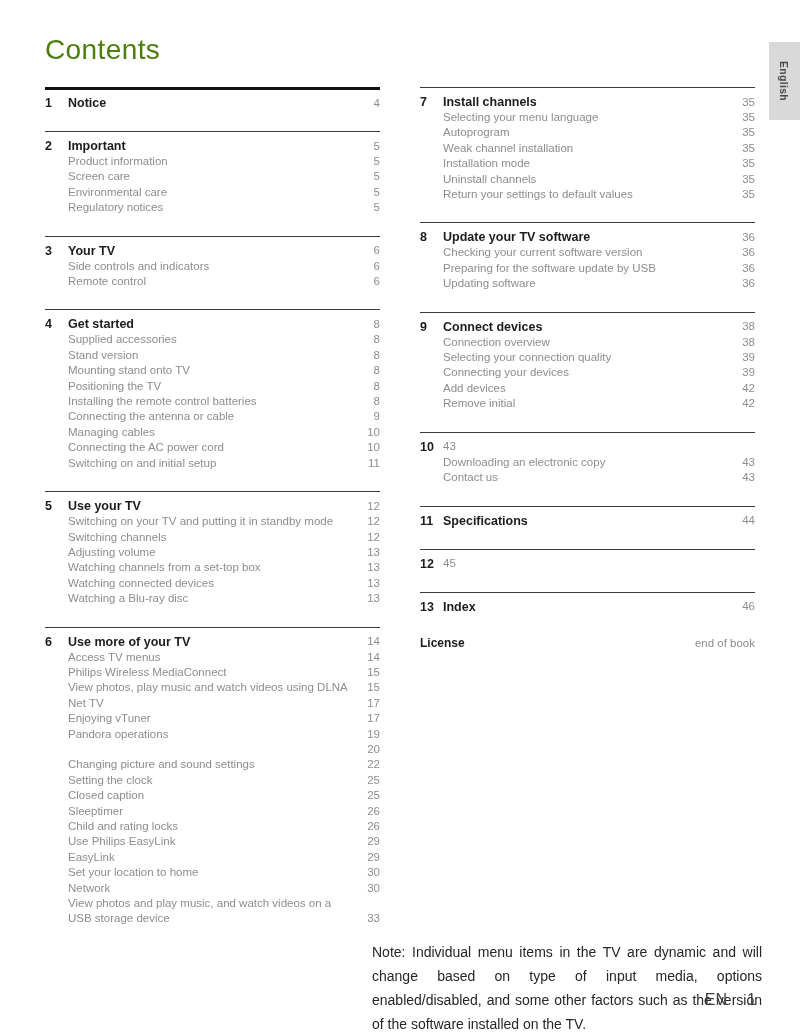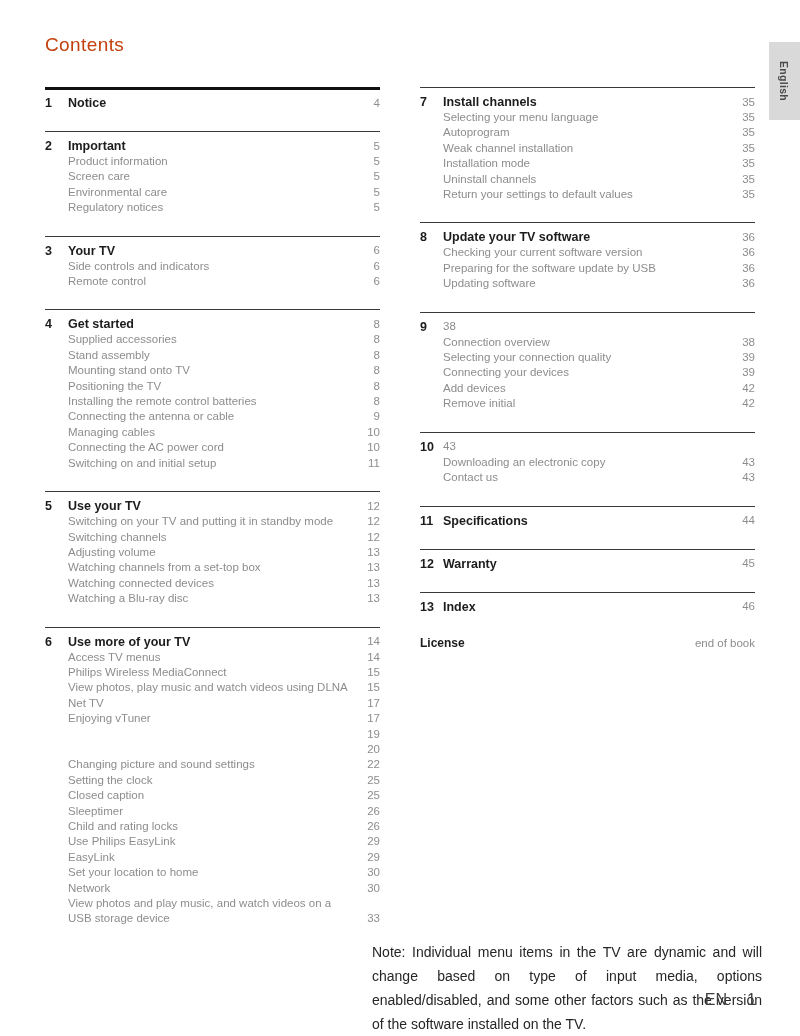--- a/index.html
+++ b/index.html
@@ -7,22 +7,22 @@
     width:800px;height:1036px;
     background:#ffffff;
     font-family:"Liberation Sans","DejaVu Sans",sans-serif;
     position:relative;overflow:hidden;
     -webkit-font-smoothing:antialiased;
   }
   .page{position:absolute;inset:0;}
 
   .page-title{
     position:absolute;left:45px;top:34px;
-    font-size:19px;font-weight:400;letter-spacing:.4px;
-    color:#c2410c;margin:0;
+    font-size:28px;font-weight:400;letter-spacing:.4px;
+    color:#4d7c0f;margin:0;
   }
 
   .cols{
     position:absolute;left:45px;top:87px;width:710px;
     display:flex;gap:40px;align-items:flex-start;
   }
   .col{width:335px;flex:0 0 335px;}
 
   .toc-section{margin-bottom:20px;}
   .rule{border-top:1.5px solid #3a3a3a;margin-bottom:6px;}
@@ -140,21 +140,21 @@
           <div class="row head">
             <span class="num">4</span>
             <span class="lbl">Get started</span>
             <span class="pg">8</span>
           </div>
           <div class="row sub">
             <span class="lbl">Supplied accessories</span>
             <span class="pg">8</span>
           </div>
           <div class="row sub">
-            <span class="lbl">Stand assembly</span>
+            <span class="lbl">Stand version</span>
             <span class="pg">8</span>
           </div>
           <div class="row sub">
             <span class="lbl">Mounting stand onto TV</span>
             <span class="pg">8</span>
           </div>
           <div class="row sub">
             <span class="lbl">Positioning the TV</span>
             <span class="pg">8</span>
           </div>
@@ -232,20 +232,21 @@
           </div>
           <div class="row sub">
             <span class="lbl">Net TV</span>
             <span class="pg">17</span>
           </div>
           <div class="row sub">
             <span class="lbl">Enjoying vTuner</span>
             <span class="pg">17</span>
           </div>
           <div class="row sub">
+            <span class="lbl">Pandora operations</span>
             <span class="pg">19</span>
           </div>
           <div class="row sub">
             <span class="pg">20</span>
           </div>
           <div class="row sub">
             <span class="lbl">Changing picture and sound settings</span>
             <span class="pg">22</span>
           </div>
           <div class="row sub">
@@ -337,20 +338,21 @@
             </div>
             <div class="row sub">
               <span class="lbl">Updating software</span>
               <span class="pg">36</span>
             </div>
           </section>
           <section class="toc-section">
             <div class="rule"></div>
             <div class="row head">
               <span class="num">9</span>
+              <span class="lbl">Connect devices</span>
               <span class="pg">38</span>
             </div>
             <div class="row sub">
               <span class="lbl">Connection overview</span>
               <span class="pg">38</span>
             </div>
             <div class="row sub">
               <span class="lbl">Selecting your connection quality</span>
               <span class="pg">39</span>
             </div>
@@ -387,21 +389,20 @@
             <div class="row head">
               <span class="num">11</span>
               <span class="lbl">Specifications</span>
               <span class="pg">44</span>
             </div>
           </section>
           <section class="toc-section">
             <div class="rule"></div>
             <div class="row head">
               <span class="num">12</span>
-              <span class="lbl">Warranty</span>
               <span class="pg">45</span>
             </div>
           </section>
           <section class="toc-section">
             <div class="rule"></div>
             <div class="row head">
               <span class="num">13</span>
               <span class="lbl">Index</span>
               <span class="pg">46</span>
             </div>

